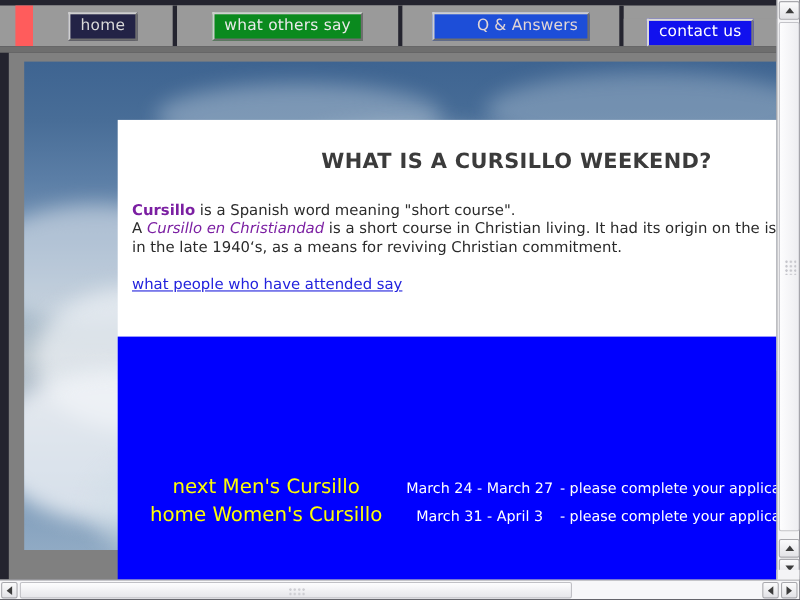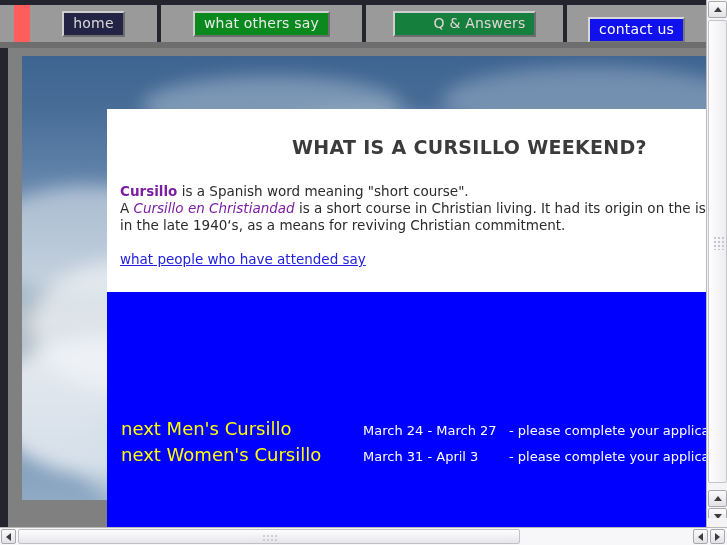--- a/index.html
+++ b/index.html
@@ -63,21 +63,21 @@
     border: 2px solid;
     border-top-color: #cfcfcf;
     border-left-color: #cfcfcf;
     border-right-color: #6e6e6e;
     border-bottom-color: #6e6e6e;
     white-space: nowrap;
     cursor: pointer;
   }
   .nav-home     { background: #232346; color: #d8d8d8; }
   .nav-others   { background: #0a8a1e; color: #eaeaea; text-align: right; }
-  .nav-qa       { background: #15803d; color: #e2d6d6; padding-left: 39px; }
+  .nav-qa       { background: #1d4ed8; color: #e2d6d6; padding-left: 39px; }
   .nav-contact  { background: #1111ee; color: #ffffff;
                   border-top-color: #d8d8d8; border-left-color: #d8d8d8;
                   border-right-color: #7a7a7a; border-bottom-color: #7a7a7a; }
 
   #nav-underline {
     position: absolute;
     left: 0; top: 42px;
     width: 706px; height: 6px;
     background: #6e6e6e;
   }
@@ -179,25 +179,26 @@
     line-height: 17px;
     color: #2222dd;
     text-decoration: underline;
     cursor: pointer;
     white-space: nowrap;
   }
 
   
   #blue-panel {
     position: absolute;
-    left: 107px; top: 244px;
+    left: 107px; top: 258px;
     width: 599px;
     height: 240px;
     background: #0000ff;
     overflow: hidden;
+    text-align: center;
   }
   .cursillo-row {
     position: absolute;
     left: 14px;
     width: 760px;
     white-space: nowrap;
     display: flex;
     align-items: baseline;
   }
   #row-men   { top: 126px; }
@@ -385,21 +386,21 @@
         <a id="card-link" href="#">what people who have attended say</a>
       </div>
 
       <div id="blue-panel">
         <div class="cursillo-row" id="row-men">
           <span class="cr-title">next Men's Cursillo</span>
           <span class="cr-date">March 24 - March 27</span>
           <span class="cr-note">- please complete your application form</span>
         </div>
         <div class="cursillo-row" id="row-women">
-          <span class="cr-title">next Women's Cursillo</span>
+          <span class="cr-title">home Women's Cursillo</span>
           <span class="cr-date">March 31 - April 3</span>
           <span class="cr-note">- please complete your application form</span>
         </div>
       </div>
 
     </div>
   </div>
 
   <div id="vscroll">
     <div class="sb-btn" id="vbtn-up">

